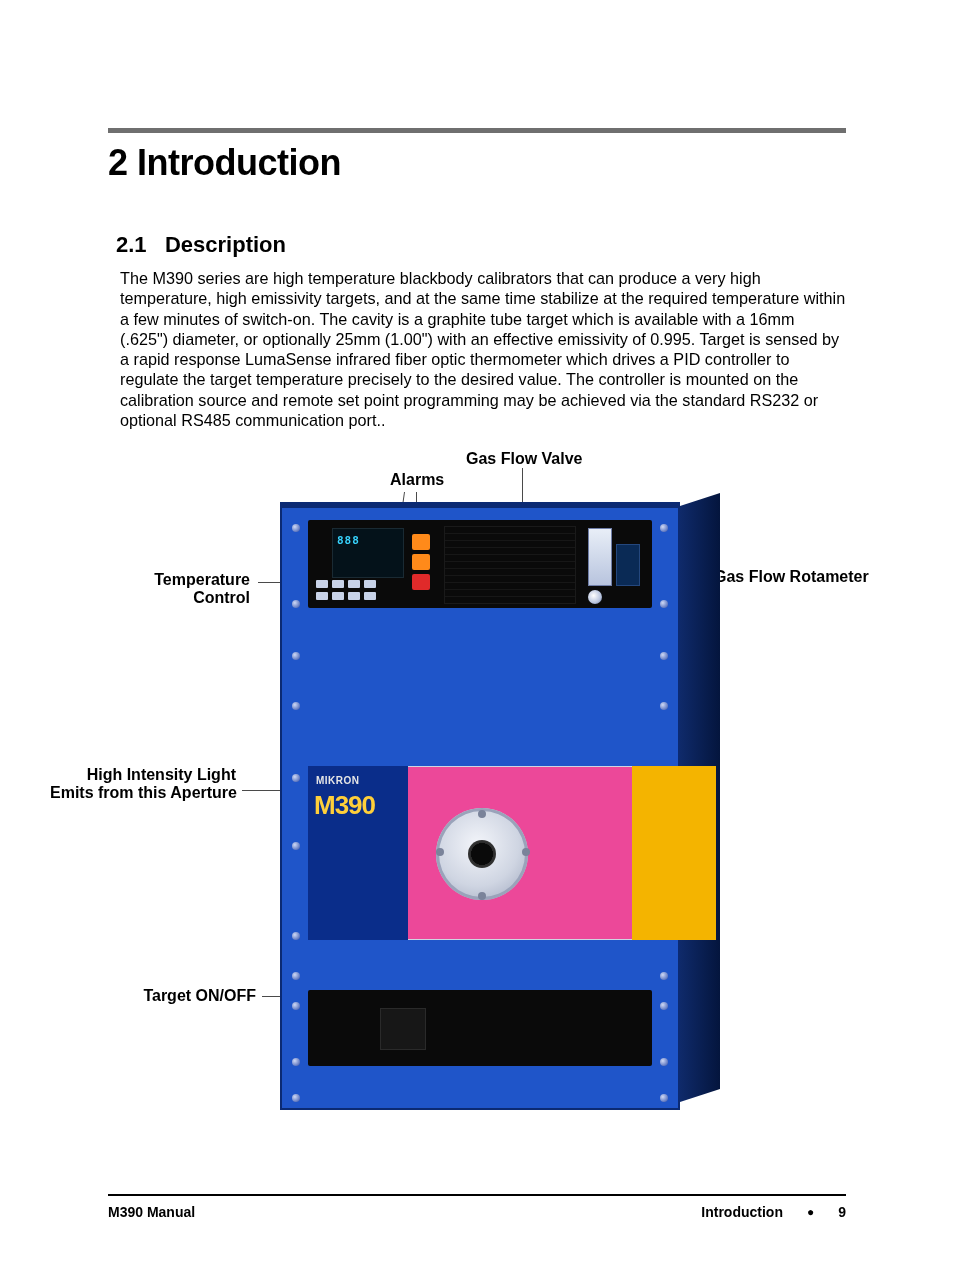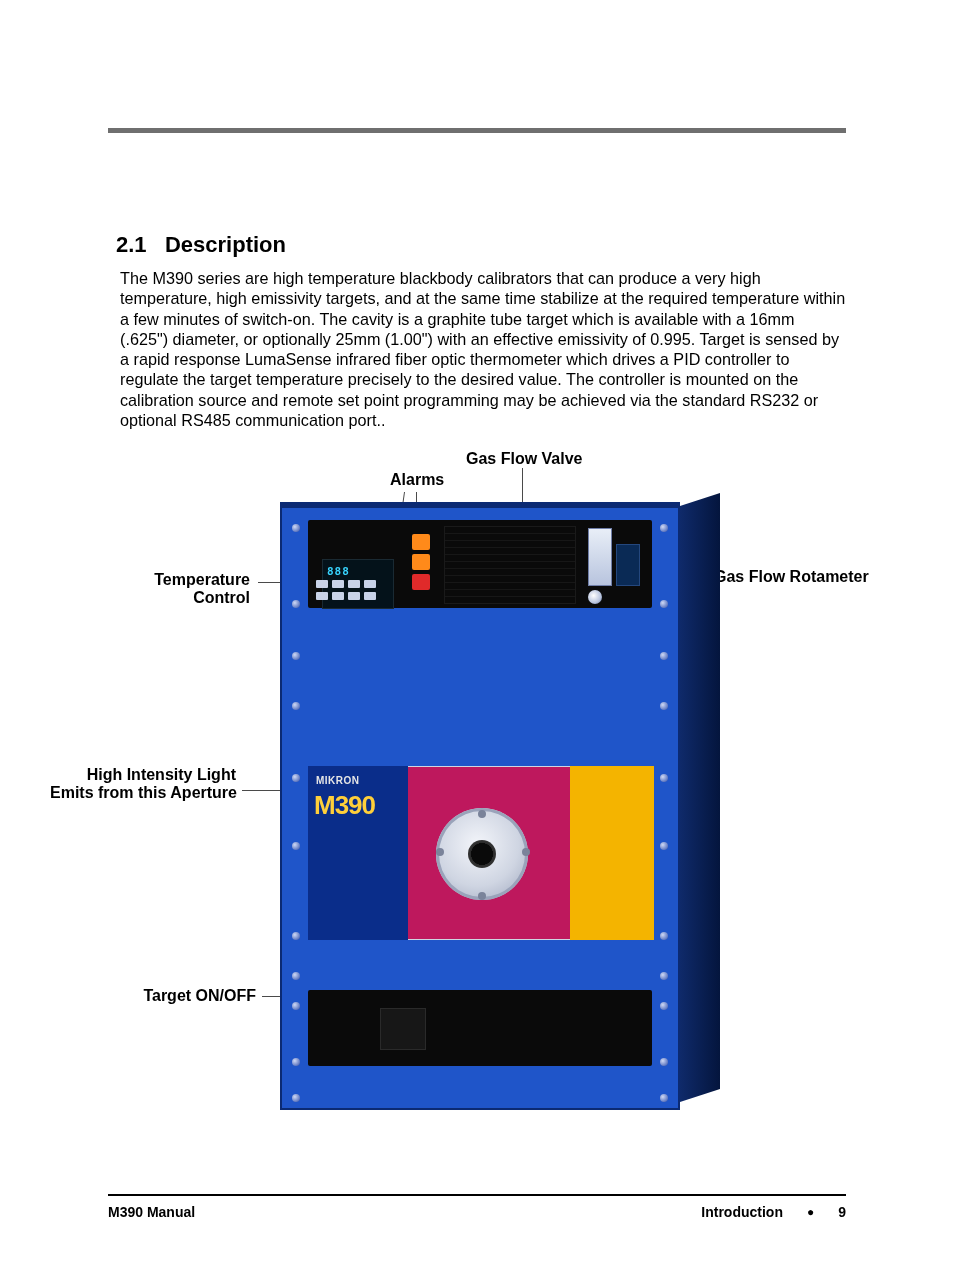--- a/index.html
+++ b/index.html
@@ -116,25 +116,24 @@
   
   .panel-top {
     position: absolute;
     left: 28px; top: 18px;
     width: 344px; height: 88px;
     background: #0a0a0a;
     border-radius: 2px;
   }
   .display {
     position: absolute;
-    left: 14px; top: 8px;
+    left: 24px; top: 8px;
     width: 70px; height: 48px;
     background: #04121a;
     border: 1px solid #1a2a33;
-    margin-top: 31px;
   }
   .display .digits {
     position: absolute;
     left: 4px; top: 6px;
     color: #38d5ff;
     font: 700 11px/1 monospace;
     letter-spacing: 1px;
   }
   .keypad-row {
     position: absolute;
@@ -184,22 +183,22 @@
     position: absolute;
     right: 12px; top: 24px;
     width: 22px; height: 40px;
     background: #0a2a55;
     border: 1px solid #24477d;
   }
   
   .mid-panel {
     position: absolute;
     left: 28px; top: 264px;
-    width: 346px; height: 174px;
-    background: #be185d;
+    width: 408px; height: 174px;
+    background: #ec4899;
     box-shadow: inset 0 0 0 1px #cfd5e2;
   }
   .mid-blue {
     position: absolute;
     left: 0; top: 0;
     width: 100px; height: 174px;
     background: #0a2d8a;
   }
   .mid-yellow {
     position: absolute;
@@ -288,20 +287,21 @@
     font-size: 12px;
   }
 </style>
 </head>
 <body>
 
 <div class="page">
 
   <div class="top-rule"></div>
 
+  <div class="h1">2 Introduction</div>
 
   <div class="h2">
     <span>2.1</span>&nbsp;&nbsp;&nbsp;<span>Description</span>
   </div>
 
   <div class="body-text">The M390 series are high temperature blackbody calibrators that can produce a very high temperature, high emissivity targets, and at the same time stabilize at the required temperature within a few minutes of switch-on. The cavity is a graphite tube target which is available with a 16mm (.625") diameter, or optionally 25mm (1.00") with an effective emissivity of 0.995. Target is sensed by a rapid response LumaSense infrared fiber optic thermometer which drives a PID controller to regulate the target temperature precisely to the desired value. The controller is mounted on the calibration source and remote set point programming may be achieved via the standard RS232 or optional RS485 communication port..</div>
 
   <div class="figure">
 
     <div class="callout" style="left:466px; top:10px;">Gas Flow Valve</div>

